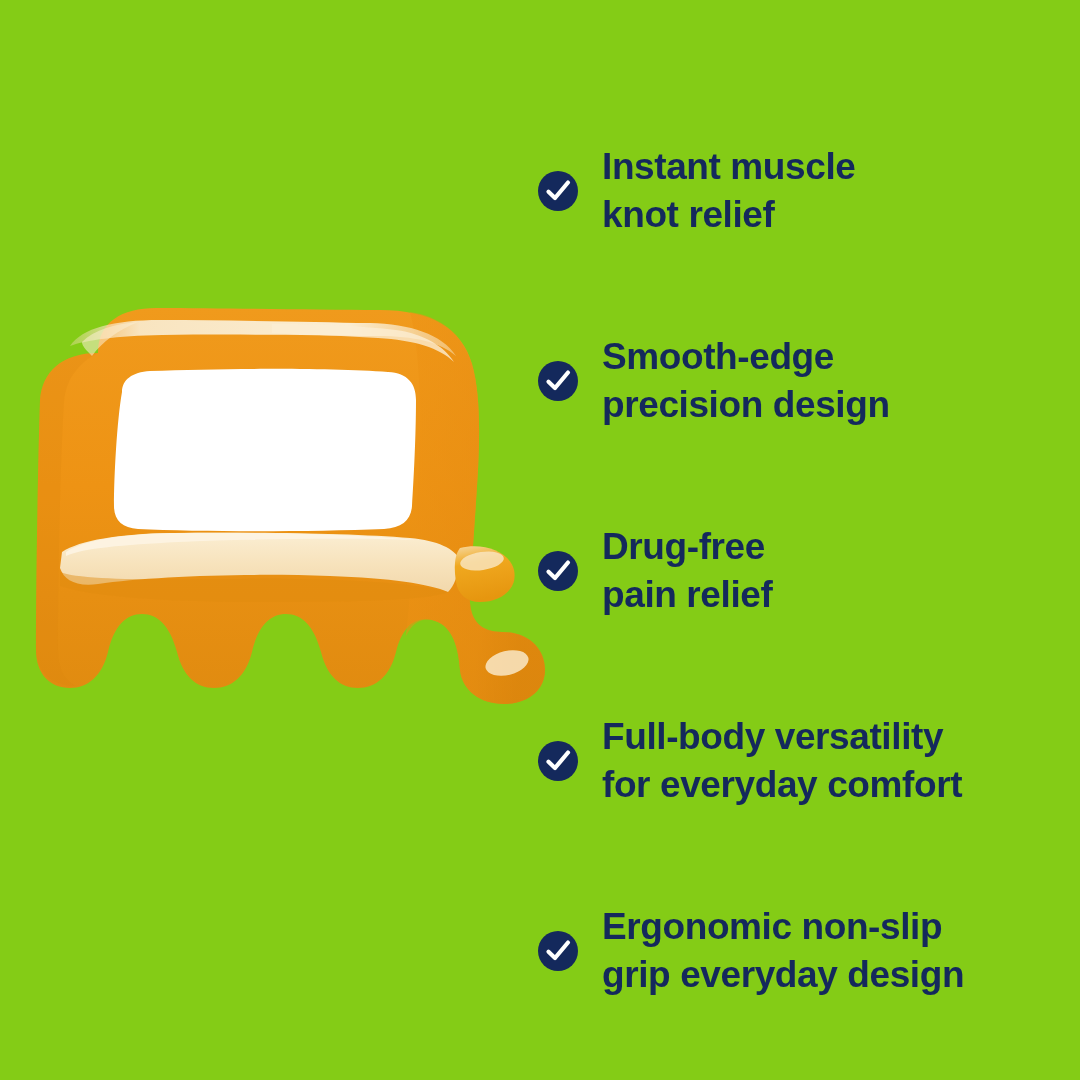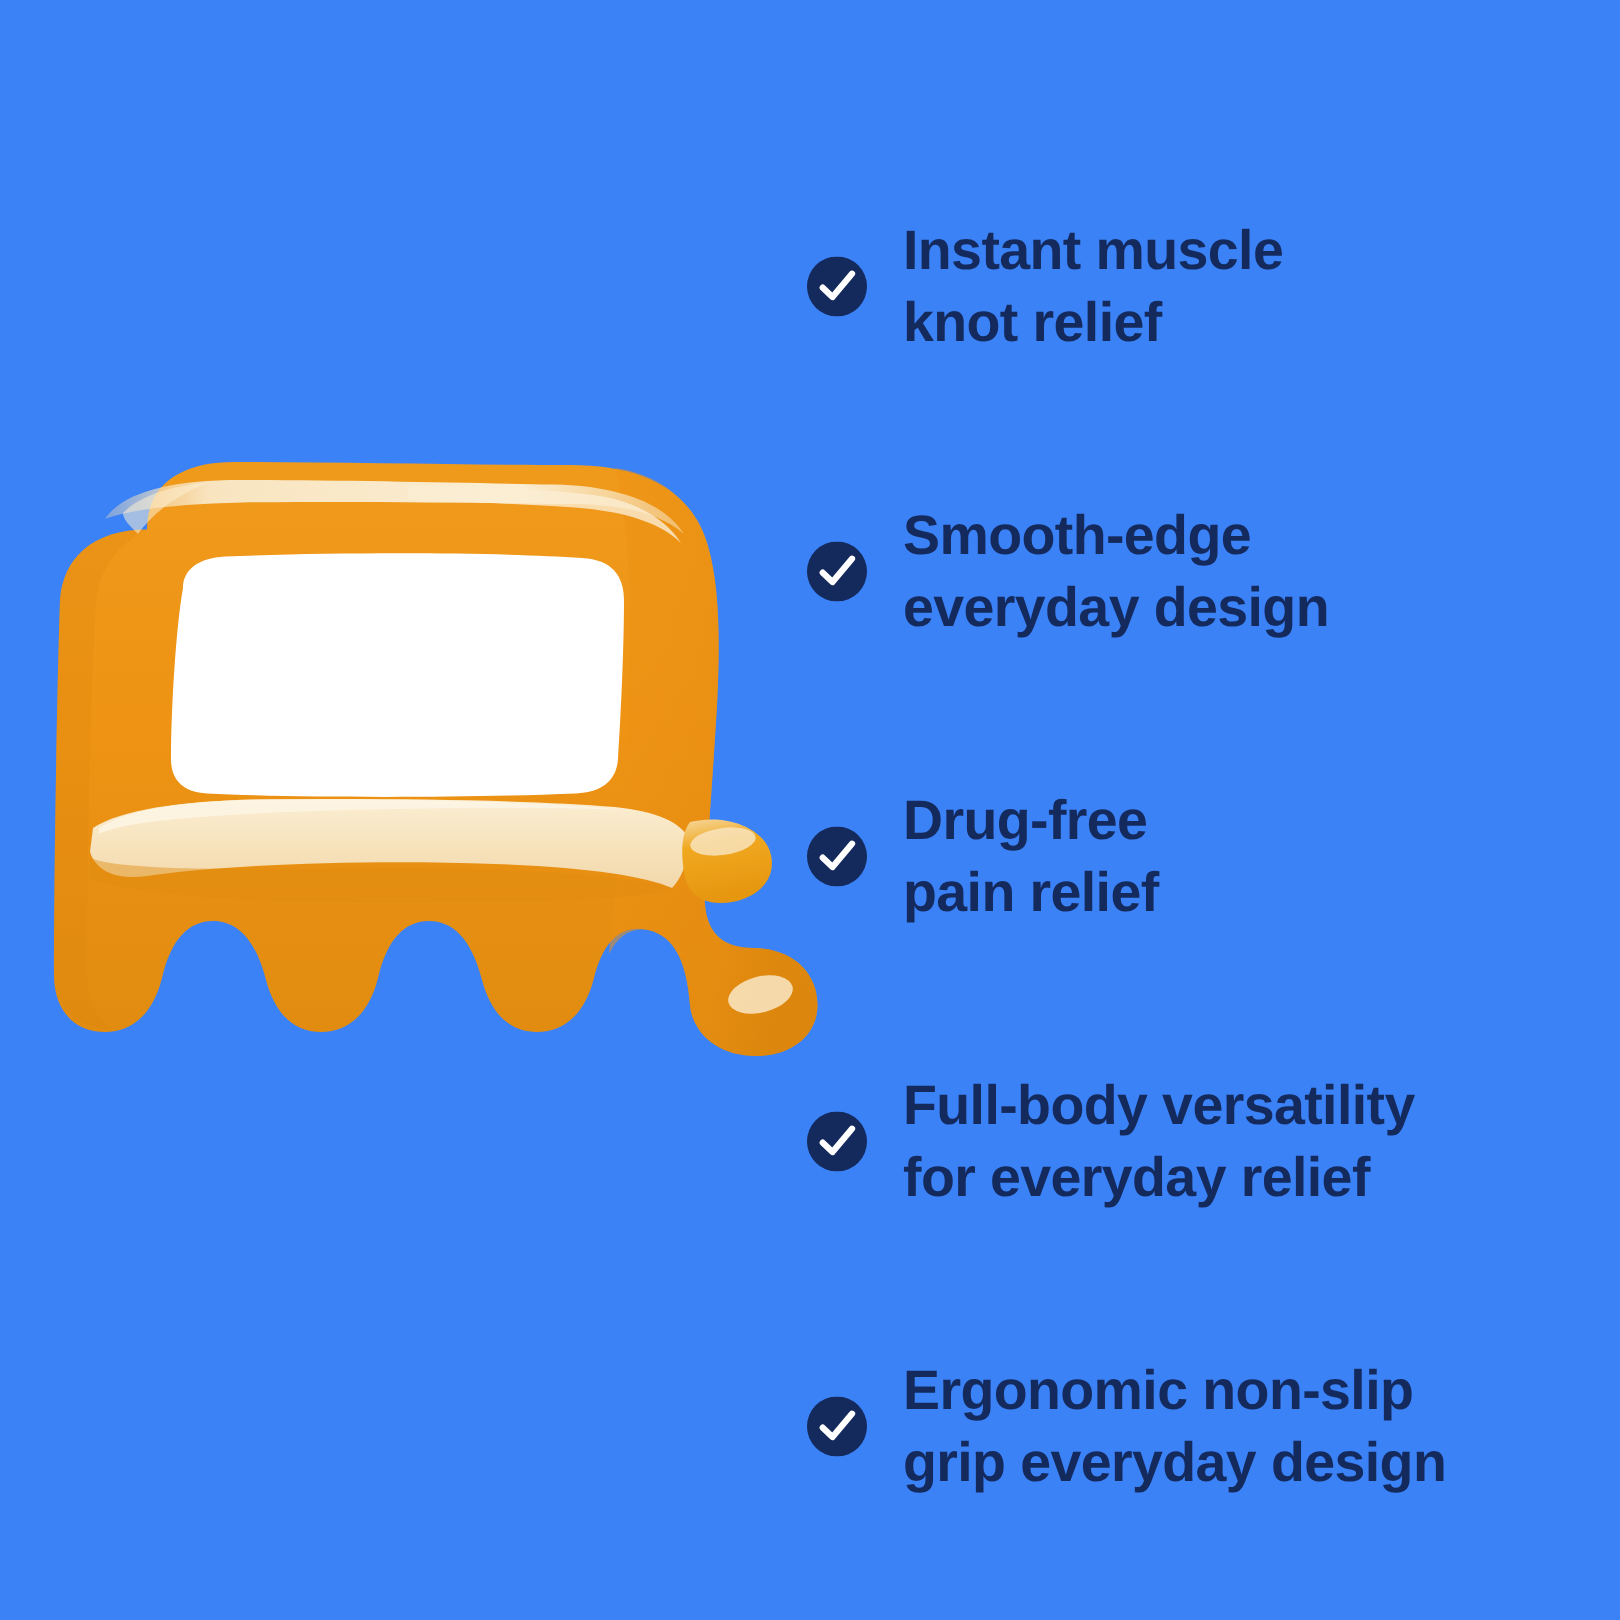--- a/index.html
+++ b/index.html
@@ -12,21 +12,21 @@
     background: #ffffff;
     font-family: "Liberation Sans", sans-serif;
     overflow: hidden;
     position: relative;
   }
 
   #page {
     position: relative;
     width: 1080px;
     height: 1080px;
-    background: #3b82f6;
+    background: #84cc16;
   }
 
   
   #product-figure {
     position: absolute;
     left: 10px;
     top: 280px;
     width: 545px;
     height: 425px;
   }
@@ -256,21 +256,21 @@
     </div>
 
     <div class="benefit-item">
       <span class="benefit-check">
         <svg viewBox="0 0 40 40" xmlns="http://www.w3.org/2000/svg">
           <circle cx="20" cy="20" r="20" fill="#14295c"></circle>
           <path d="M10.5 20.8 L17 27 L30 11.5" fill="none" stroke="#ffffff" stroke-width="4.2" stroke-linecap="round" stroke-linejoin="round"></path>
         </svg>
       </span>
       <span class="benefit-text">Smooth-edge
-everyday design</span>
+precision design</span>
     </div>
 
     <div class="benefit-item">
       <span class="benefit-check">
         <svg viewBox="0 0 40 40" xmlns="http://www.w3.org/2000/svg">
           <circle cx="20" cy="20" r="20" fill="#14295c"></circle>
           <path d="M10.5 20.8 L17 27 L30 11.5" fill="none" stroke="#ffffff" stroke-width="4.2" stroke-linecap="round" stroke-linejoin="round"></path>
         </svg>
       </span>
       <span class="benefit-text">Drug-free
@@ -278,21 +278,21 @@
     </div>
 
     <div class="benefit-item">
       <span class="benefit-check">
         <svg viewBox="0 0 40 40" xmlns="http://www.w3.org/2000/svg">
           <circle cx="20" cy="20" r="20" fill="#14295c"></circle>
           <path d="M10.5 20.8 L17 27 L30 11.5" fill="none" stroke="#ffffff" stroke-width="4.2" stroke-linecap="round" stroke-linejoin="round"></path>
         </svg>
       </span>
       <span class="benefit-text">Full-body versatility
-for everyday relief</span>
+for everyday comfort</span>
     </div>
 
     <div class="benefit-item">
       <span class="benefit-check">
         <svg viewBox="0 0 40 40" xmlns="http://www.w3.org/2000/svg">
           <circle cx="20" cy="20" r="20" fill="#14295c"></circle>
           <path d="M10.5 20.8 L17 27 L30 11.5" fill="none" stroke="#ffffff" stroke-width="4.2" stroke-linecap="round" stroke-linejoin="round"></path>
         </svg>
       </span>
       <span class="benefit-text">Ergonomic non-slip

